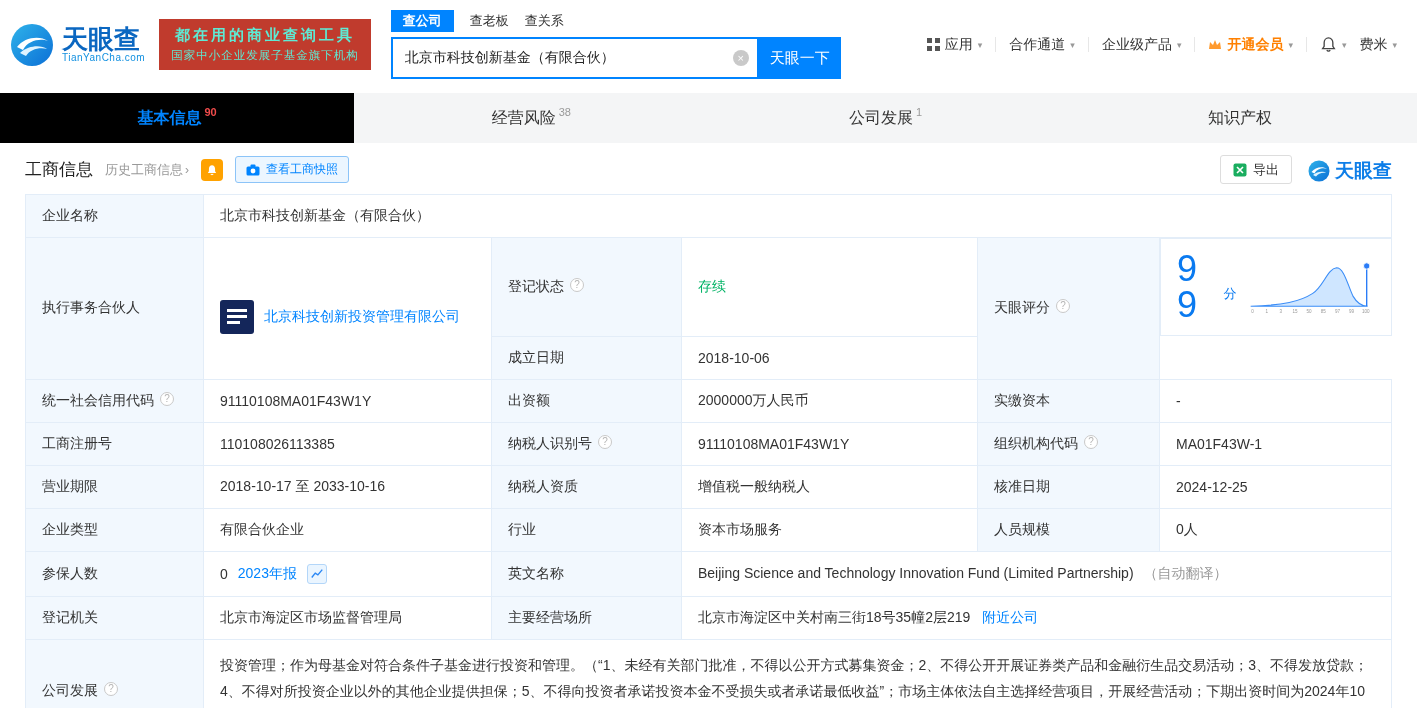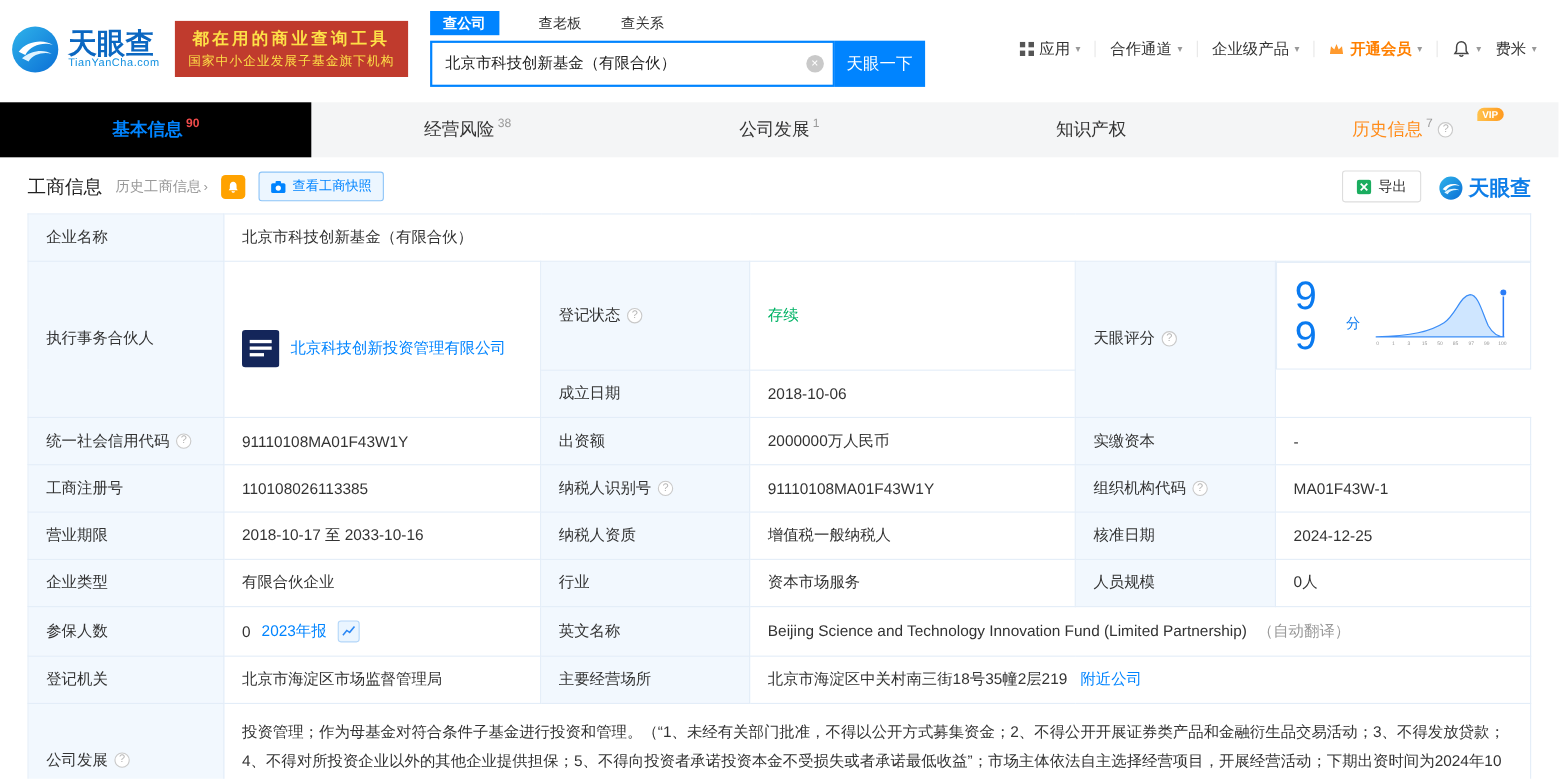--- a/index.html
+++ b/index.html
@@ -17,27 +17,27 @@
     background:#fff; color:#333;
     font-family:"Liberation Sans","DejaVu Sans",sans-serif;
     font-size:14px;
   }
   
   .topbar{display:flex; align-items:center; padding:10px 20px 6px 10px; gap:14px;}
   .logo-block{display:flex; align-items:center; gap:8px; flex:0 0 auto;}
   .logo-text .cn{font-size:26px; font-weight:bold; color:#0b67c1; line-height:1;}
   .logo-text .en{font-size:10px; color:#1290e0; letter-spacing:.5px;}
   .red-banner{
-    background:var(--red); color:#fde047; text-align:center;
+    background:var(--red); color:#5eead4; text-align:center;
     padding:7px 12px; flex:0 0 auto;
   }
   .red-banner .l1{font-size:15px; font-weight:bold; letter-spacing:3px; white-space:nowrap;}
   .red-banner .l2{font-size:11.5px; letter-spacing:1px; margin-top:3px; white-space:nowrap;}
   .search-block{margin-left:6px;}
-  .search-tabs{display:flex; align-items:center; gap:36px; margin-bottom:5px; font-size:13px;}
+  .search-tabs{display:flex; align-items:center; gap:16px; margin-bottom:5px; font-size:13px;}
   .search-tab{color:#333; cursor:pointer; padding:2px 0;}
   .search-tab.active{background:var(--blue); color:#fff; padding:2px 12px; font-weight:bold;}
   .search-row{display:flex; align-items:stretch;}
   .search-input-wrap{position:relative; width:368px;}
   .search-input-wrap input{
     width:100%; height:42px; border:2px solid var(--blue);
     font-size:14px; padding:0 34px 0 12px; outline:none; color:#222;
     font-family:"Liberation Sans","DejaVu Sans",sans-serif;
   }
   .clear-icon{
@@ -101,21 +101,21 @@
   }
   .watermark{display:flex; align-items:center; gap:5px;}
   .watermark .wm-text{font-size:19px; font-weight:bold; color:#0e7ee8;}
   
   .info-table{
     width:1367px; margin:0 25px; border-collapse:collapse;
     font-size:14px; color:#333; table-layout:fixed;
   }
   .info-table td{border:1px solid var(--border); padding:12px 16px; vertical-align:middle; word-break:break-all;}
   .info-table td.lbl{background:var(--label-bg); word-break:keep-all;}
-  .lbl-inner{display:flex; align-items:center;}
+  .lbl-inner{display:flex; }
   .blue-link{color:var(--blue); text-decoration:none; cursor:pointer;}
   .status-green{color:var(--green); font-weight:500;}
   .gray-note{color:#999; margin-left:6px;}
   .partner-cell{display:flex; align-items:center; gap:10px;margin-top:18px;}
   .score-cell{display:flex; align-items:center; gap:10px; padding:4px 8px;}
   .score-num{font-size:36px; color:#0a7af0; line-height:1;}
   .score-unit{font-size:13px; color:#0a7af0; margin-top:14px;}
   .insured{display:flex; align-items:center; gap:10px;}
   .trend-box{
     width:20px; height:20px; border:1px solid #b3d6f9; background:#eaf5ff;
@@ -219,26 +219,20 @@
     <span>经营风险</span>
     <span class="count">38</span>
   </div>
   <div class="nav-tab">
     <span>公司发展</span>
     <span class="count">1</span>
   </div>
   <div class="nav-tab">
     <span>知识产权</span>
 
-  </div>
-  <div class="nav-tab history">
-    <span class="vip-tag">VIP</span>
-    <span>历史信息</span>
-    <span class="count">7</span>
-    <span class="q">?</span>
   </div>
 </nav>
 
 <div class="section-header">
   <span class="section-title">工商信息</span>
   <span class="history-link">
     <span>历史工商信息</span>
     <span class="chev">›</span>
   </span>
   <span class="bell-chip">

